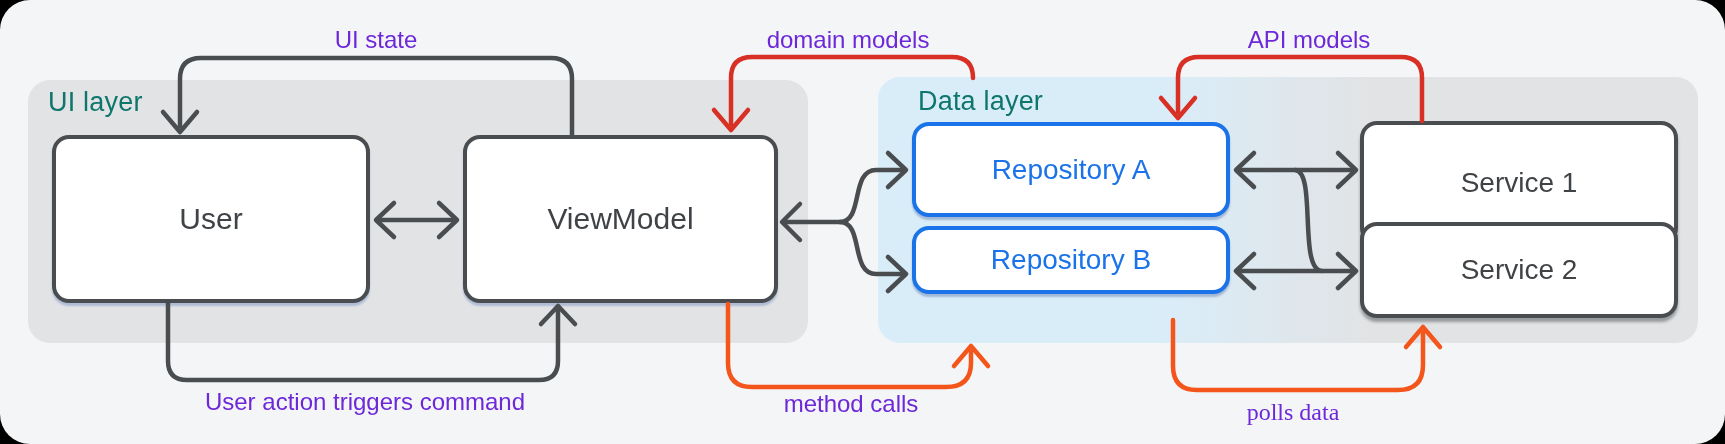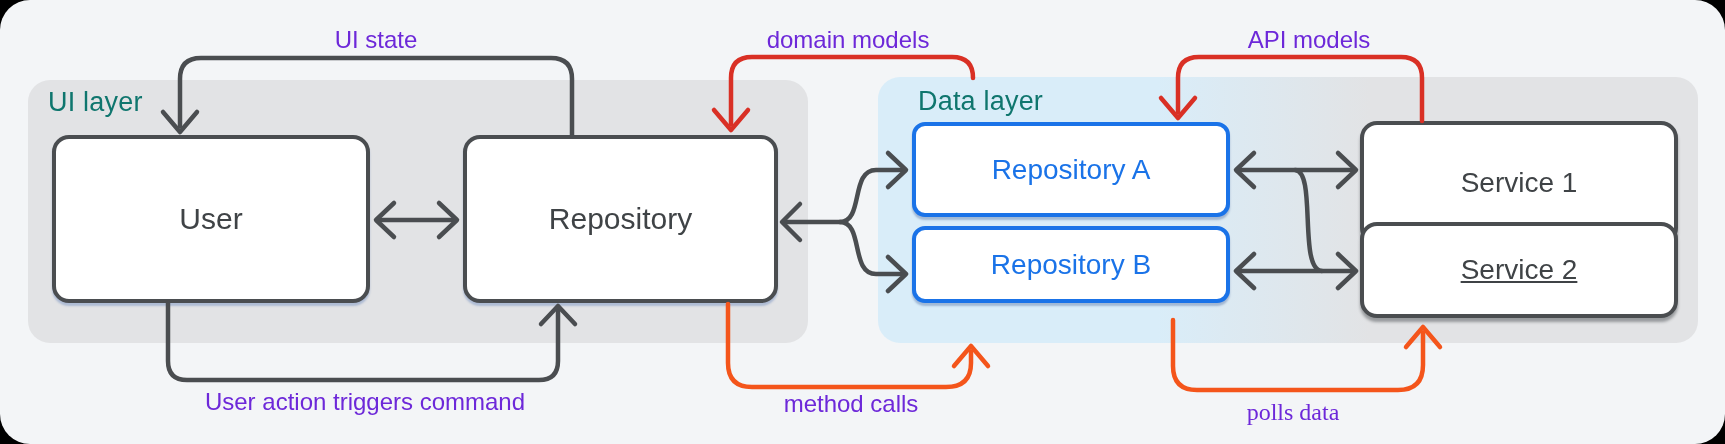--- a/index.html
+++ b/index.html
@@ -23,28 +23,28 @@
   }
   .node{
     position:absolute;background:#fff;
     border:4px solid #4a4d50;border-radius:17px;
     display:flex;align-items:center;justify-content:center;
     font-size:30px;color:#3f4346;
     box-shadow:0 3px 2px rgba(110,140,190,.45);
     box-sizing:border-box;
   }
   .node-small{font-size:28px;}
-  .node-blue{border-color:var(--accent-blue,#1a73e8);color:var(--accent-blue,#1a73e8);box-shadow:0 3px 2px rgba(90,120,170,.45);border-radius:13px;}
+  .node-blue{border-color:var(--accent-blue,#1a73e8);color:var(--accent-blue,#1a73e8);box-shadow:0 3px 2px rgba(90,120,170,.45);}
   .node-service{box-shadow:0 4px 3px rgba(40,45,50,.4);}
   #node-view{left:52px;top:135px;width:318px;height:168px;}
   #node-viewmodel{left:463px;top:135px;width:315px;height:168px;}
   #node-repo-a{left:912px;top:122px;width:318px;height:95px;}
-  #node-repo-b{left:912px;top:226px;width:318px;height:77px;}
+  #node-repo-b{left:912px;top:226px;width:318px;height:68px;}
   #node-service-1{left:1360px;top:121px;width:318px;height:124px;}
-  #node-service-2{left:1360px;top:222px;width:318px;height:96px;text-decoration:underline;}
+  #node-service-2{left:1360px;top:222px;width:318px;height:96px;}
   .edge-label{
     position:absolute;transform:translate(-50%,-50%);
     font-size:24px;color:#6d28d9;white-space:nowrap;
   }
   svg.wires{position:absolute;left:0;top:0;pointer-events:none;}
   .wire{fill:none;stroke-linecap:round;stroke-linejoin:round;stroke-width:4.5px;}
   .wire-dark{stroke:var(--arrow-dark,#4a4d50);}
   .wire-red{stroke:var(--arrow-red,#d93025);}
   .wire-orange{stroke:var(--arrow-orange,#f4551b);}
 </style>
@@ -56,21 +56,21 @@
   <div class="panel panel-ui"></div>
   <div class="panel panel-data"></div>
 
   <div class="panel-label" style="left:48px;top:87px;">UI layer</div>
   <div class="panel-label" style="left:918px;top:86px;">Data layer</div>
 
   <div class="node" id="node-view">
     <span>User</span>
   </div>
   <div class="node" id="node-viewmodel">
-    <span>Repository</span>
+    <span>ViewModel</span>
   </div>
   <div class="node node-small node-blue" id="node-repo-a">
     <span>Repository A</span>
   </div>
   <div class="node node-small node-blue" id="node-repo-b">
     <span>Repository B</span>
   </div>
   <div class="node node-small node-service" id="node-service-1">
     <span>Service 1</span>
   </div>

